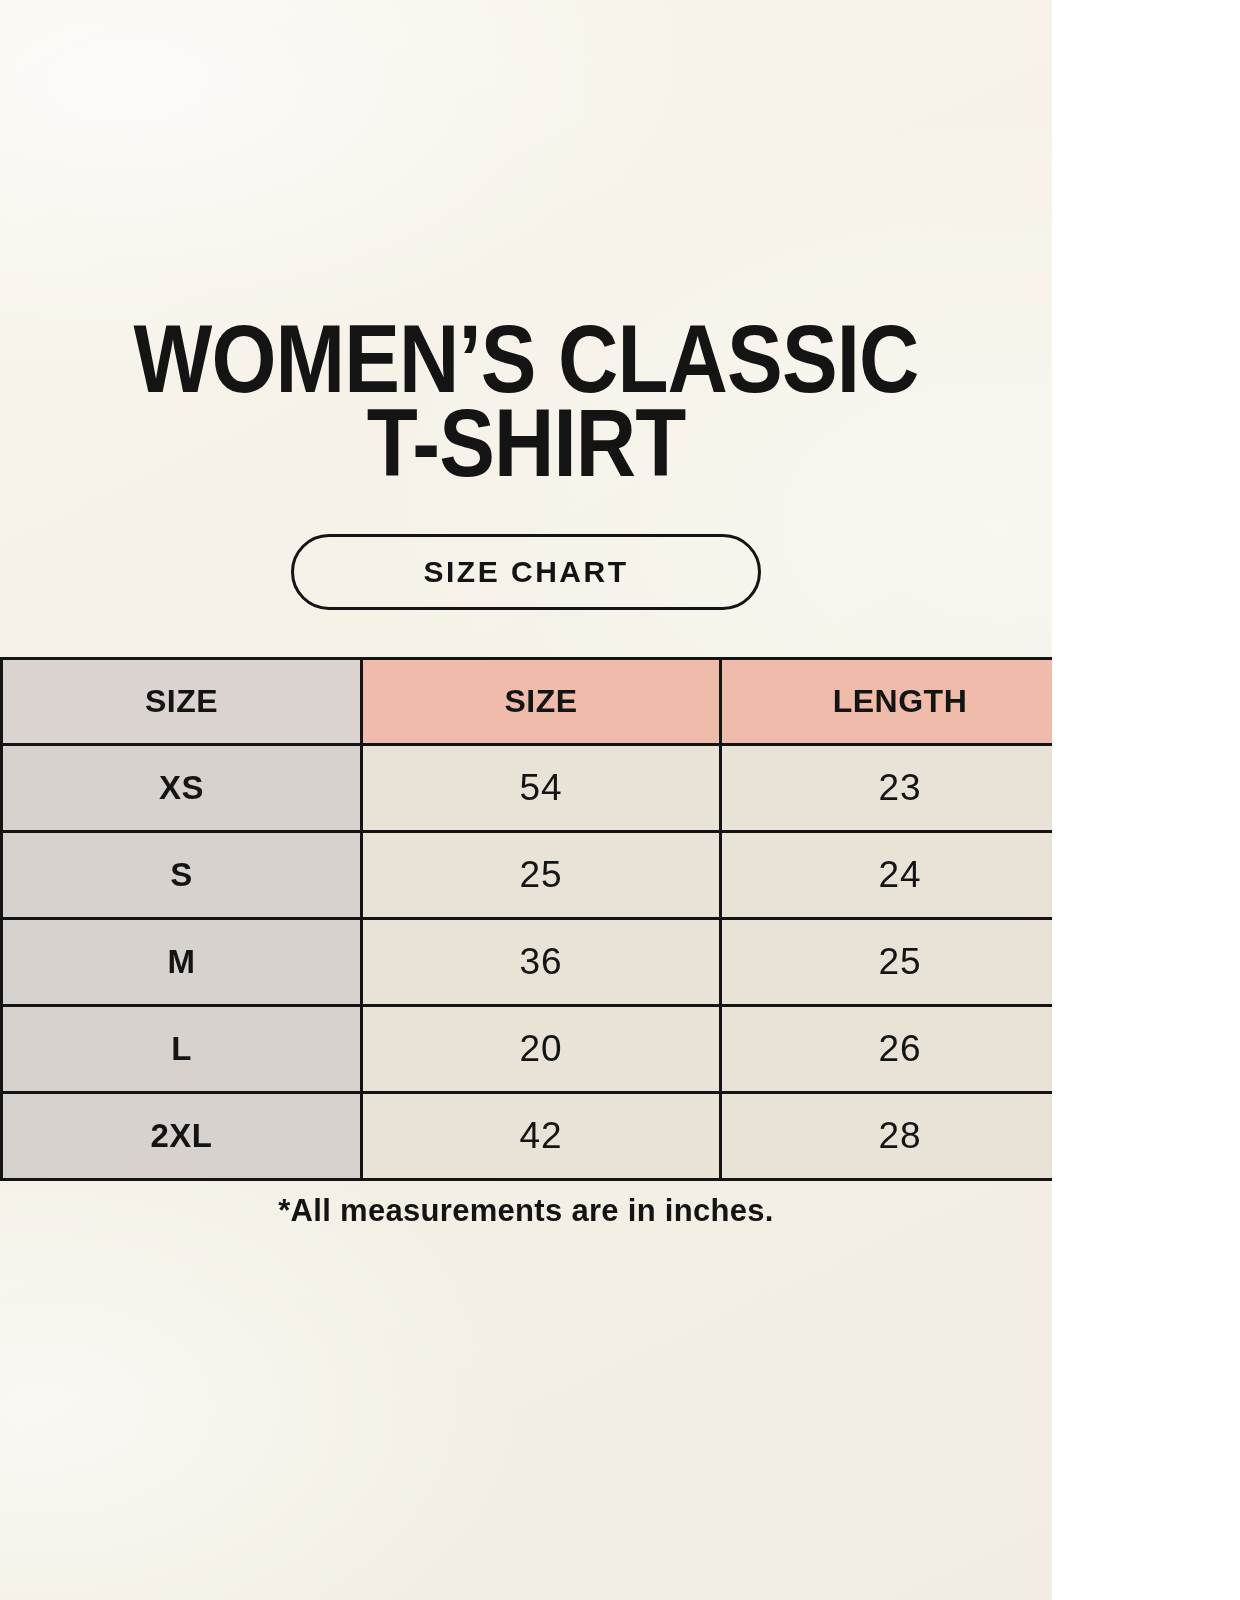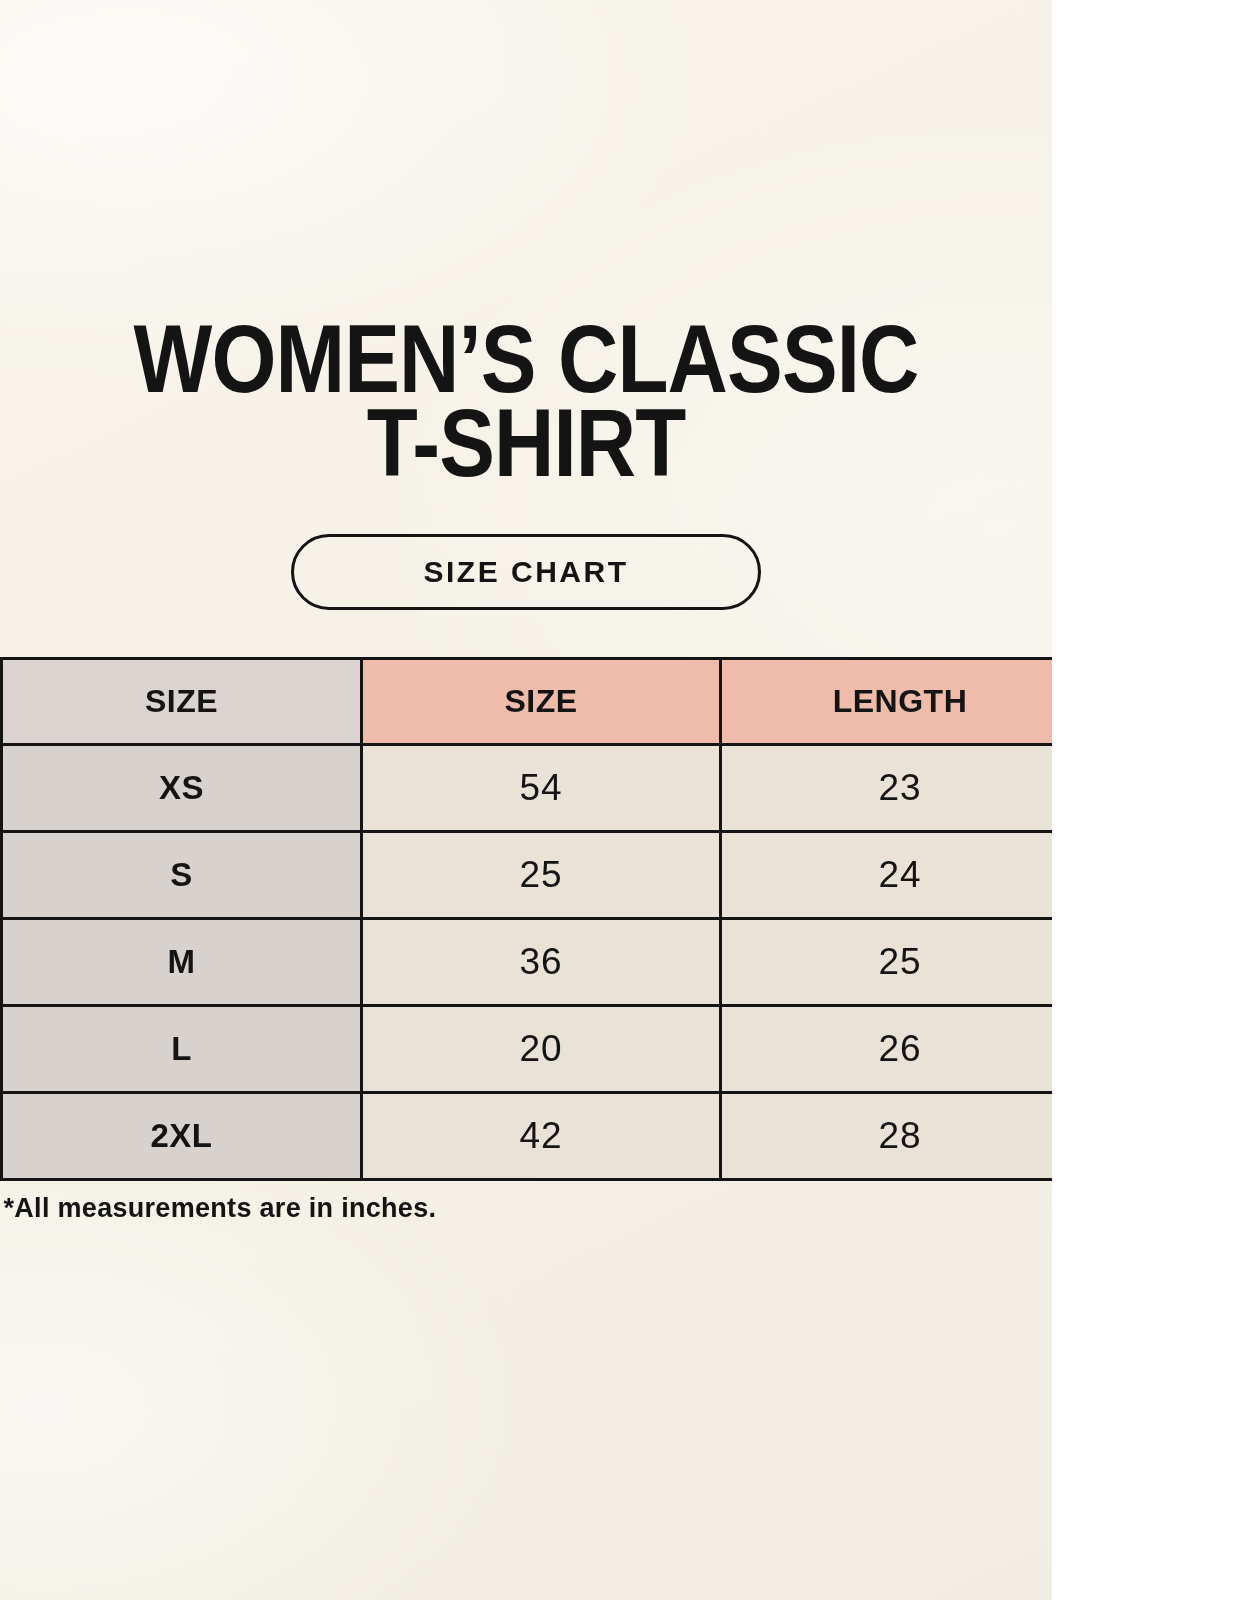--- a/index.html
+++ b/index.html
@@ -82,22 +82,22 @@
   }
   .size-table tbody td.value {
     background: var(--row-value-bg, #e9e2d6);
     font-size: 37px;
     font-weight: 400;
     letter-spacing: 1px;
   }
   .footnote {
     width: 1045px;
     margin: 12px auto 0;
-    text-align: left;
-    font-size: 27px;
+    text-align: center;
+    font-size: 31px;
     font-weight: 700;
     letter-spacing: 0.3px;
   }
 </style>
 </head>
 <body>
 
 <div class="canvas">
 
   <h1 class="title">

